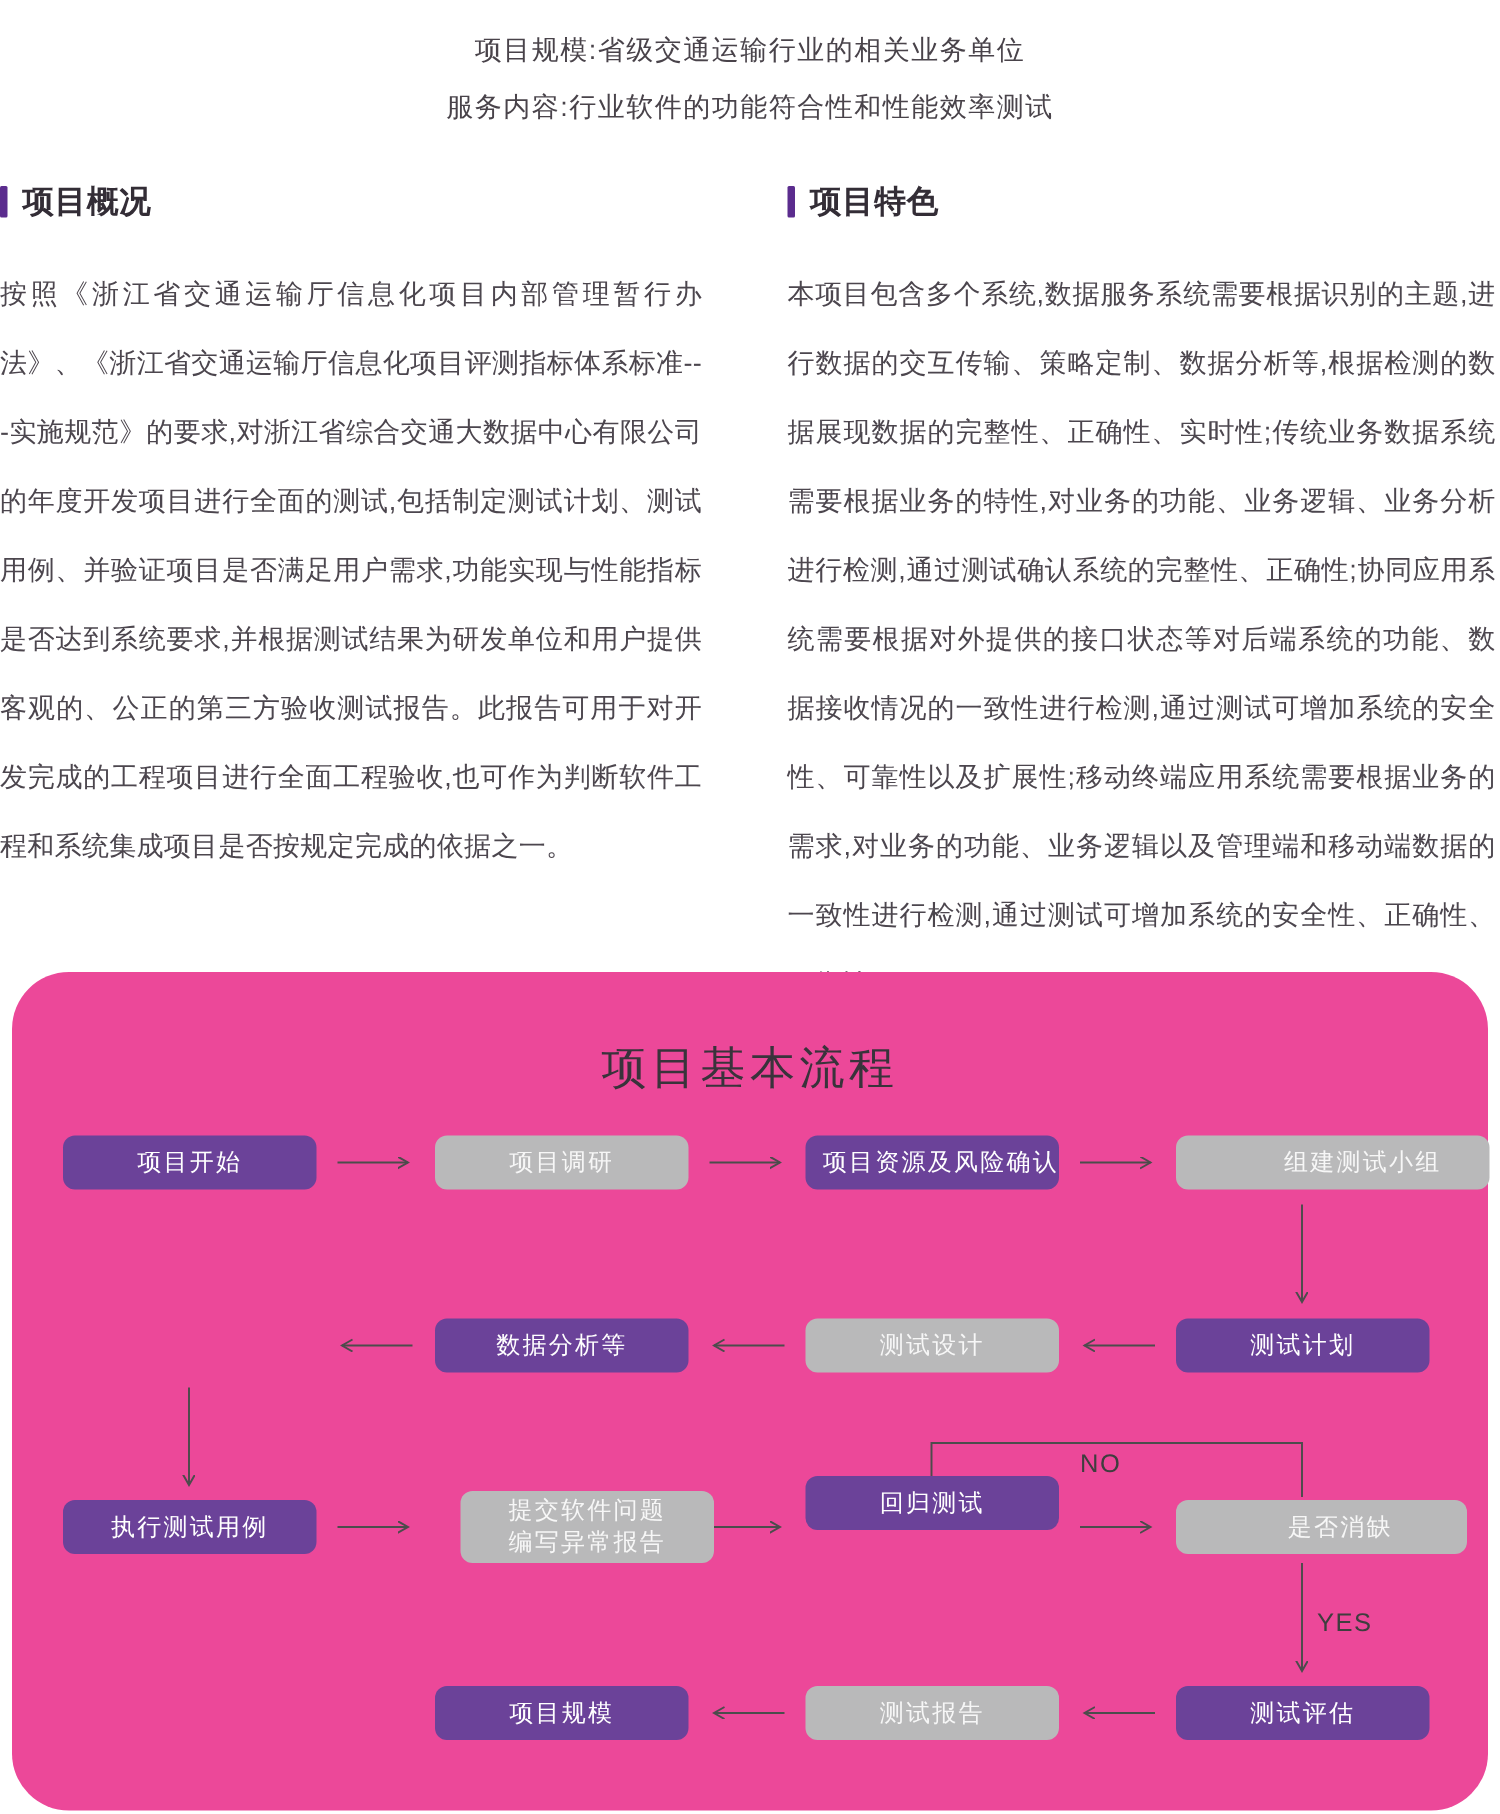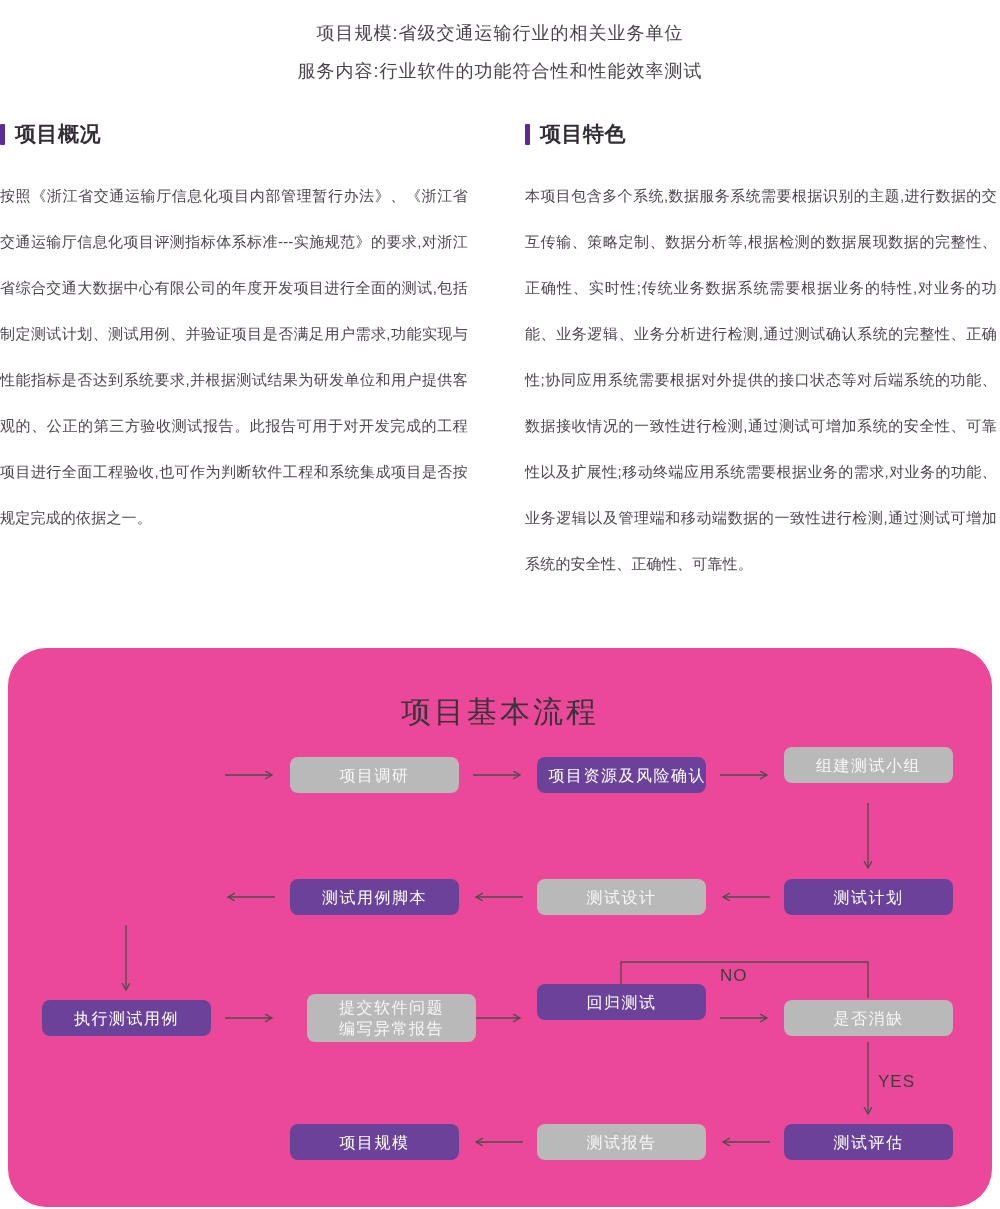--- a/index.html
+++ b/index.html
@@ -11,21 +11,21 @@
   .top-header{position:absolute;top:14px;left:0;width:1000px;text-align:center;
     font-size:18px;font-weight:500;color:#49434a;letter-spacing:1px;}
   .top-header .line{height:38px;line-height:38px;}
   
   .columns{position:absolute;top:118px;left:0;width:1000px;height:520px;}
   .col-left{position:absolute;left:0;top:0;width:468px;}
   .col-right{position:absolute;left:525px;top:0;width:472px;}
   .section-heading{display:flex;align-items:center;font-size:21px;font-weight:700;
     color:#332d36;height:24px;margin-top:4px;letter-spacing:0.5px;}
   .accent-bar{width:5px;height:21px;background:#5b2c8e;margin-right:10px;border-radius:1px;flex:0 0 auto;}
-  .section-body{margin-top:27px;font-size:15px;line-height:46px;text-align:justify;
+  .section-body{margin-top:27px;font-size:18px;line-height:46px;text-align:justify;
     color:#4c464e;letter-spacing:0.2px;}
   
   .flow-panel{position:absolute;left:8px;top:648px;width:984px;height:559px;
     background:#ec4899;border-radius:38px;}
   .flow-title{position:absolute;top:44px;left:0;width:100%;text-align:center;
     font-size:30px;font-weight:500;color:#39333b;letter-spacing:3px;}
   .flow-arrows{position:absolute;left:0;top:0;width:984px;height:559px;}
   .flow-box{position:absolute;width:169px;height:36px;border-radius:8px;
     display:flex;align-items:center;justify-content:center;
     font-size:16px;letter-spacing:1.5px;text-align:center;line-height:21px;}
@@ -92,51 +92,54 @@
       <line x1="860" y1="394" x2="860" y2="466" marker-end="url(#ah)"></line>
 
       <line x1="762" y1="494" x2="715" y2="494" marker-end="url(#ah)"></line>
       <line x1="515" y1="494" x2="468" y2="494" marker-end="url(#ah)"></line>
     </g>
   </svg>
 
   <span class="branch-label" style="left:712px;top:318px;">NO</span>
   <span class="branch-label" style="left:870px;top:424px;">YES</span>
 
+  <div class="flow-box primary" style="left:34px;top:109px;">
+      <span>项目开始</span>
+    </div>
   <div class="flow-box secondary" style="left:282px;top:109px;">
       <span>项目调研</span>
     </div>
   <div class="flow-box primary" style="left:529px;top:109px;justify-content:flex-end;">
       <span>项目资源及风险确认</span>
     </div>
-  <div class="flow-box secondary" style="left:776px;top:99px;">
+  <div class="flow-box secondary" style="left:776px;top:109px;padding-left:40px;">
       <span>组建测试小组</span>
     </div>
 
   <div class="flow-box primary" style="left:282px;top:231px;">
-      <span>测试用例脚本</span>
+      <span>数据分析等</span>
     </div>
   <div class="flow-box secondary" style="left:529px;top:231px;">
       <span>测试设计</span>
     </div>
   <div class="flow-box primary" style="left:776px;top:231px;">
       <span>测试计划</span>
     </div>
 
   <div class="flow-box primary" style="left:34px;top:352px;text-align:center;">
       <span>执行测试用例</span>
     </div>
   <div class="flow-box secondary tall" style="left:299px;top:346px;align-items:center;">
       <span>提交软件问题
 编写异常报告</span>
     </div>
   <div class="flow-box primary" style="left:529px;top:336px;">
       <span>回归测试</span>
     </div>
-  <div class="flow-box secondary" style="left:776px;top:352px;">
+  <div class="flow-box secondary" style="left:776px;top:352px;padding-left:25px;">
       <span>是否消缺</span>
     </div>
 
   <div class="flow-box primary" style="left:282px;top:476px;">
       <span>项目规模</span>
     </div>
   <div class="flow-box secondary" style="left:529px;top:476px;">
       <span>测试报告</span>
     </div>
   <div class="flow-box primary" style="left:776px;top:476px;">

